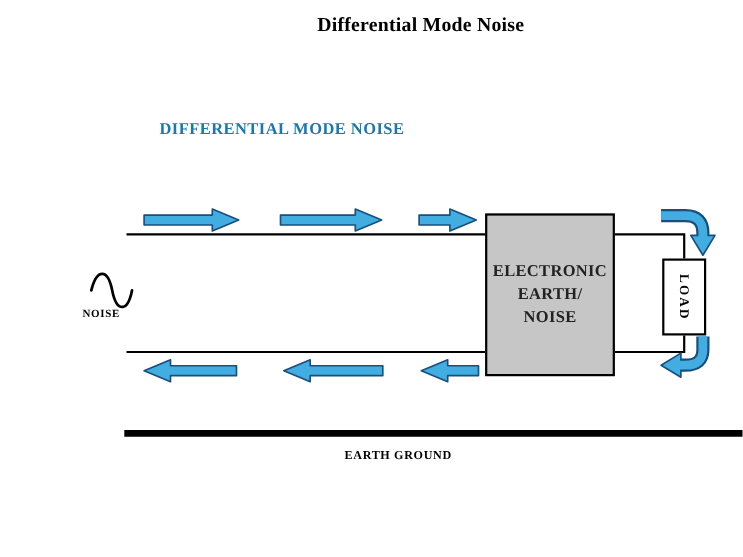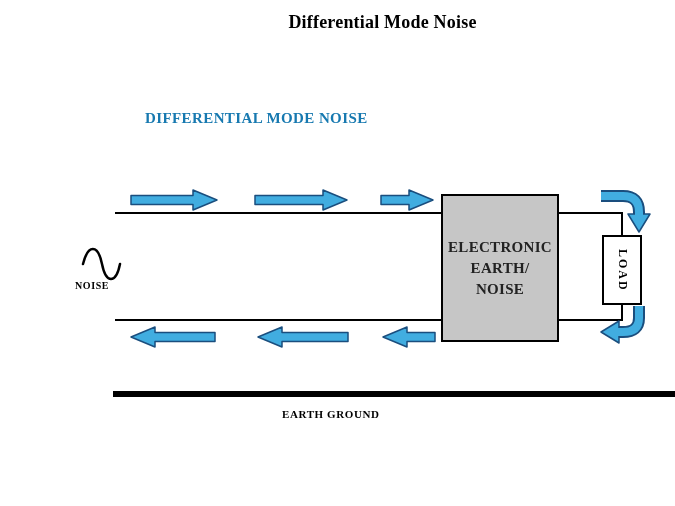--- a/index.html
+++ b/index.html
@@ -51,21 +51,21 @@
   .load-label{
     writing-mode:vertical-rl;
     font-size:12px;font-weight:bold;color:#000;letter-spacing:2px;
   }
   .signal-label{
     position:absolute;left:30px;top:280px;
     font-size:10px;font-weight:bold;color:#000;letter-spacing:.6px;
   }
   .ground-label{
     position:absolute;left:237px;top:408px;width:160px;
-    font-size:11px;font-weight:bold;color:#000;letter-spacing:.6px;
+    text-align:center;font-size:11px;font-weight:bold;color:#000;letter-spacing:.6px;
   }
 </style>
 </head>
 <body>
 
 <div class="canvas">
 
   <div class="slide-title">Differential Mode Noise</div>
 
   <div class="diagram-heading">DIFFERENTIAL MODE NOISE</div>

